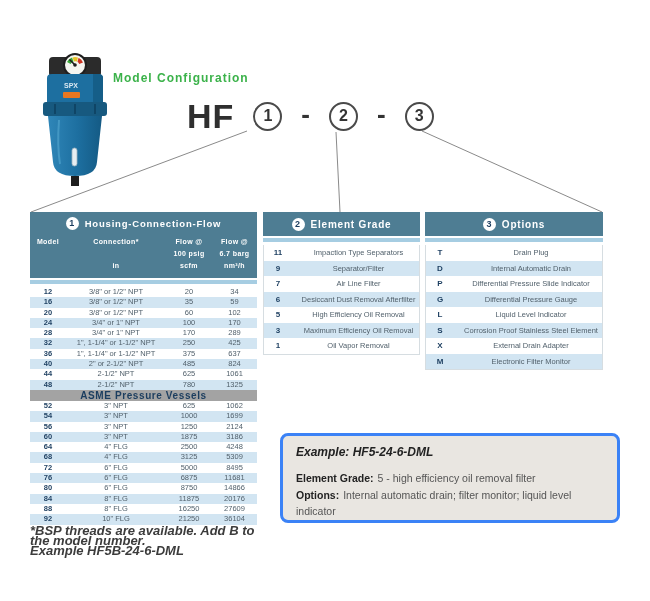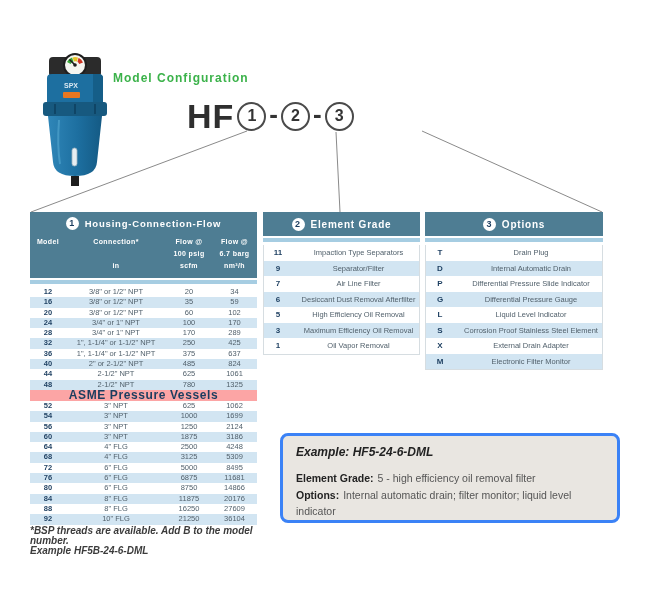--- a/index.html
+++ b/index.html
@@ -2,21 +2,21 @@
 <html><head>
 <meta charset="utf-8">
 <style>
   html,body{margin:0;padding:0;background:#fff;}
   .canvas{position:relative;width:650px;height:601px;background:#ffffff;overflow:hidden;
           font-family:"Liberation Sans",sans-serif;}
 
   
   .page-title{position:absolute;left:113px;top:71px;font-size:12px;font-weight:bold;
               letter-spacing:1px;color:#3bb24a;}
-  .model-code{position:absolute;left:187px;top:94px;display:flex;align-items:center;gap:3px;height:44px;}
+  .model-code{position:absolute;left:187px;top:94px;display:flex;align-items:center;gap:19px;height:44px;}
   .mc-prefix{font-size:34px;font-weight:bold;color:#2f2f2f;letter-spacing:1px;}
   .mc-circle{width:25px;height:25px;border:2px solid #4a4a4a;border-radius:50%;
              display:flex;align-items:center;justify-content:center;
              font-size:16px;font-weight:bold;color:#333;background:#fff;}
   .mc-dash{font-size:26px;font-weight:bold;color:#333;margin-top:-3px;}
   .connectors{position:absolute;left:0;top:0;width:650px;height:601px;pointer-events:none;}
 
   
   .tbl{position:absolute;top:212px;}
   .tbl-titlebar{background:#4e7d93;color:#fff;display:flex;align-items:center;justify-content:center;
@@ -30,35 +30,35 @@
   .t1 .tbl-titlebar{height:22px;font-size:9.5px;}
   .t1-colhead{background:#4e7d93;color:#fff;display:grid;grid-template-columns:36px 100px 46px 45px;
               padding:2px 0 6px 0;}
   .t1-colhead .col{display:flex;flex-direction:column;align-items:center;}
   .t1-colhead .col div{height:12px;line-height:12px;font-size:7px;font-weight:bold;letter-spacing:0.4px;}
   .t1-rows{margin-top:3px;}
   .t1-row{display:grid;grid-template-columns:36px 100px 46px 45px;height:10.3px;line-height:10.3px;
           font-size:7.5px;color:#52616c;text-align:center;}
   .t1-rows div.t1-row:nth-of-type(even){background:#d2e5f2;}
   .t1-row .t1-model{font-weight:bold;color:#1b3d5f;}
-  .asme-band{height:11px;line-height:11px;background:#fca5a5;color:#1b3d5f;font-weight:bold;
-             font-size:12px;text-align:center;letter-spacing:0.6px;}
+  .asme-band{height:11px;line-height:11px;background:#a3a3a3;color:#1b3d5f;font-weight:bold;
+             font-size:10px;text-align:center;letter-spacing:0.6px;}
 
   
   .t2{left:263px;width:157px;}
   .t3{left:425px;width:178px;}
   .t2 .tbl-titlebar,.t3 .tbl-titlebar{height:24px;font-size:10px;}
   .t23-rows{margin-top:3px;border:1px solid #d6dde1;border-top:none;}
   .t23-row{display:grid;grid-template-columns:28px 1fr;height:15.5px;line-height:15.5px;}
   .t23-rows div.t23-row:nth-of-type(even){background:#d2e5f2;}
   .t23-row .code{font-size:8px;font-weight:bold;color:#1b3d5f;text-align:center;}
   .t23-row .label{font-size:7.5px;color:#52616c;text-align:center;padding-left:6px;}
 
   
-  .footnote{position:absolute;left:30px;top:526px;width:240px;font-size:10px;font-style:italic;
+  .footnote{position:absolute;left:30px;top:526px;width:240px;font-size:13px;font-style:italic;
             color:#3c3c3c;line-height:10px;font-weight:bold;}
 
   
   .example-box{position:absolute;left:280px;top:433px;width:340px;height:90px;background:#e9e6e1;
                border:3px solid #3b82f6;border-radius:8px;box-sizing:border-box;padding:9px 13px;}
   .ex-title{font-size:12px;font-weight:bold;font-style:italic;color:#222;}
   .ex-lines{margin-top:11px;}
   .ex-line{font-size:10.5px;line-height:16.5px;color:#555;}
   .ex-label{font-weight:bold;color:#222;margin-right:4px;}
 

